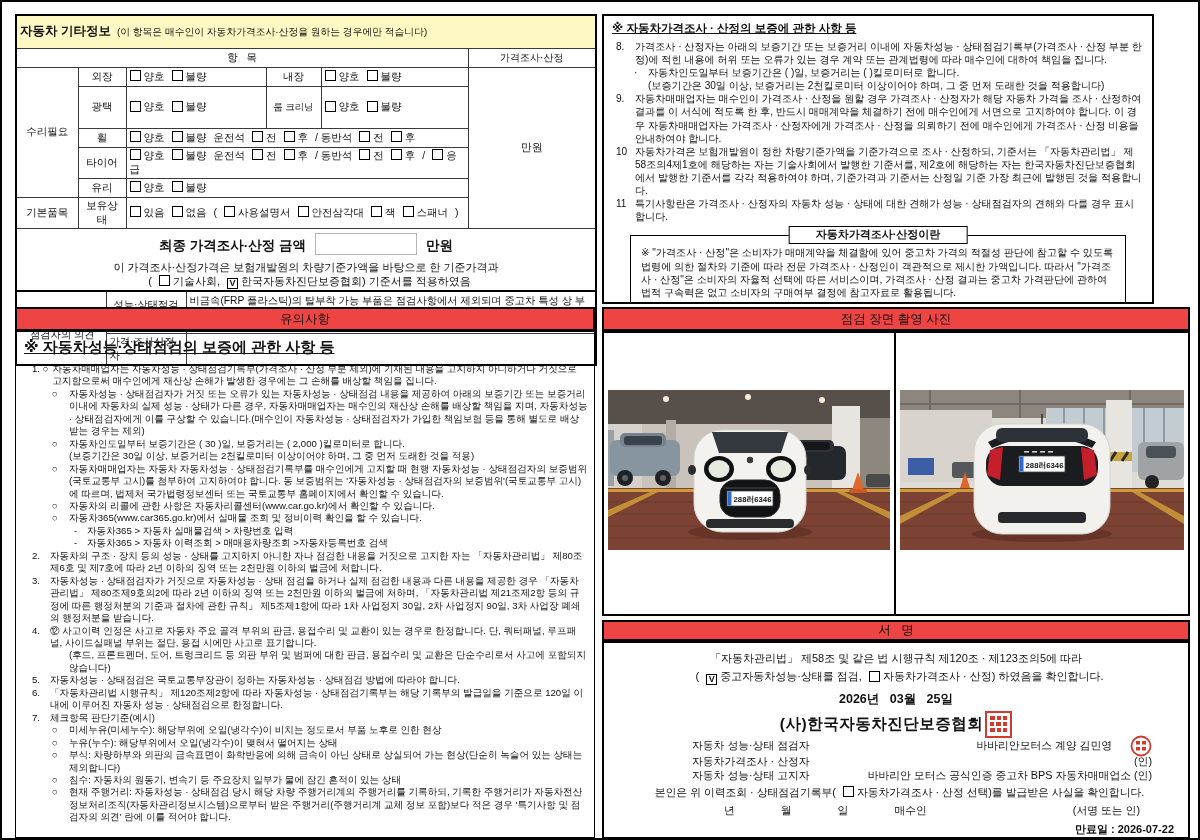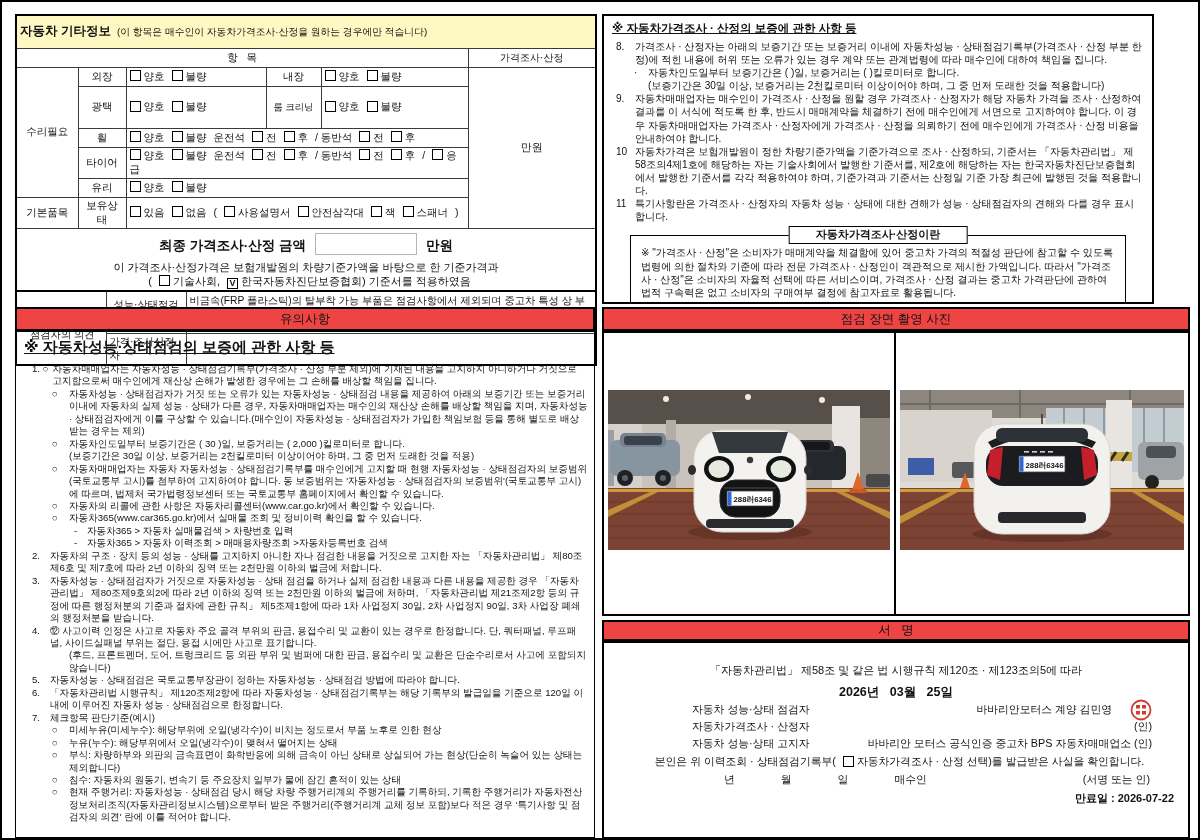--- a/index.html
+++ b/index.html
@@ -51,31 +51,31 @@
 
   
   #photo-bar{left:600px;top:305px;width:588px;height:24px;}
   #photos{position:absolute;left:600px;top:329px;width:588px;height:285px;border:2px solid #000;box-sizing:border-box;display:flex;background:#fff;}
   .photo-cell{flex:1 1 50%;display:flex;justify-content:center;align-items:flex-start;padding-top:57px;box-sizing:border-box;}
   .photo-cell.first{border-right:2px solid #000;}
 
   
   #sign-bar{left:600px;top:618px;width:588px;height:21px;}
   #sign-box{position:absolute;left:600px;top:639px;width:588px;height:198px;border:2px solid #000;box-sizing:border-box;padding:6px 10px 2px 10px;display:flex;flex-direction:column;}
-  .law1{text-align:center;font-size:11px;margin-top:14px;}
+  .law1{text-align:center;font-size:11px;margin-top:2px;}
   .law2{text-align:center;font-size:11px;margin-top:3px;}
   .sign-date{text-align:center;font-size:12.5px;font-weight:bold;white-space:pre;margin-top:6px;}
   .org-line{display:flex;justify-content:center;align-items:center;margin-top:3px;}
   .org-name{font-size:15.5px;font-weight:600;letter-spacing:0.5px;}
   .sign-row{display:flex;justify-content:space-between;align-items:center;font-size:10.8px;padding:0 26px 0 78px;height:17px;}
   .sign-row .v{display:flex;align-items:center;gap:12px;}
   .confirm-line{text-align:center;font-size:10.8px;margin-top:3px;}
   .buyer-row{display:flex;align-items:center;font-size:10.8px;padding:0 26px 0 110px;margin-top:4px;}
   .buyer-row span{margin-right:46px;}
-  .buyer-row .hint{margin-left:auto;margin-right:2px;}
+  .buyer-row .hint{margin-left:auto;margin-right:12px;}
   .expiry{text-align:right;font-size:11px;padding-right:4px;margin-top:4px;font-weight:bold;}
   .seal-sq{margin-left:2px;}
   .seal-rd{margin-left:6px;}
 </style>
 </head>
 <body>
 
 <div id="page">
 
   <div id="left-top">
@@ -414,21 +414,39 @@
             <text x="144.5" y="77.5" font-size="8" font-weight="bold" fill="#111" text-anchor="middle" textLength="38" lengthAdjust="spacingAndGlyphs">288러6346</text>
           </g>
           <rect x="98" y="122" width="88" height="11" rx="4" fill="#28292c"></rect>
         </g>
       </svg>
     </div>
   </div>
 
   <div id="sign-box">
     <div class="law1">「자동차관리법」 제58조 및 같은 법 시행규칙 제120조 · 제123조의5에 따라</div>
+    <div class="law2"><span class="tk">(</span><span class="cb on">V</span><span class="cbl">중고자동차성능·상태를 점검,</span><span class="cb"></span><span class="cbl">자동차가격조사 · 산정) 하였음을 확인합니다.</span></div>
     <div class="sign-date">2026년   03월   25일</div>
+    <div class="org-line">
+      <span class="org-name">(사)한국자동차진단보증협회</span>
+      <svg class="seal-sq" width="27" height="27" viewBox="0 0 27 27">
+        <rect x="1" y="1" width="25" height="25" fill="none" stroke="#d23a2e" stroke-width="2"></rect>
+        <g fill="#d23a2e">
+          <rect x="5" y="5" width="5" height="4"></rect>
+            <rect x="12" y="5" width="4" height="4"></rect>
+            <rect x="18" y="5" width="4" height="4"></rect>
+          <rect x="5" y="11" width="4" height="4"></rect>
+            <rect x="11" y="11" width="5" height="4"></rect>
+            <rect x="18" y="11" width="4" height="4"></rect>
+          <rect x="5" y="17" width="5" height="4"></rect>
+            <rect x="12" y="17" width="4" height="4"></rect>
+            <rect x="18" y="17" width="4" height="4"></rect>
+        </g>
+      </svg>
+    </div>
     <div class="sign-row">
       <span>자동차 성능·상태 점검자</span>
       <span class="v">
         <span>바바리안모터스 계양 김민영</span>
         <svg class="seal-rd" width="22" height="22" viewBox="0 0 22 22">
           <circle cx="11" cy="11" r="9.5" fill="none" stroke="#d23a2e" stroke-width="1.8"></circle>
           <g fill="#d23a2e">
             <rect x="6" y="6" width="4" height="3.5"></rect>
               <rect x="12" y="6" width="4" height="3.5"></rect>
             <rect x="6" y="12" width="4" height="3.5"></rect>

